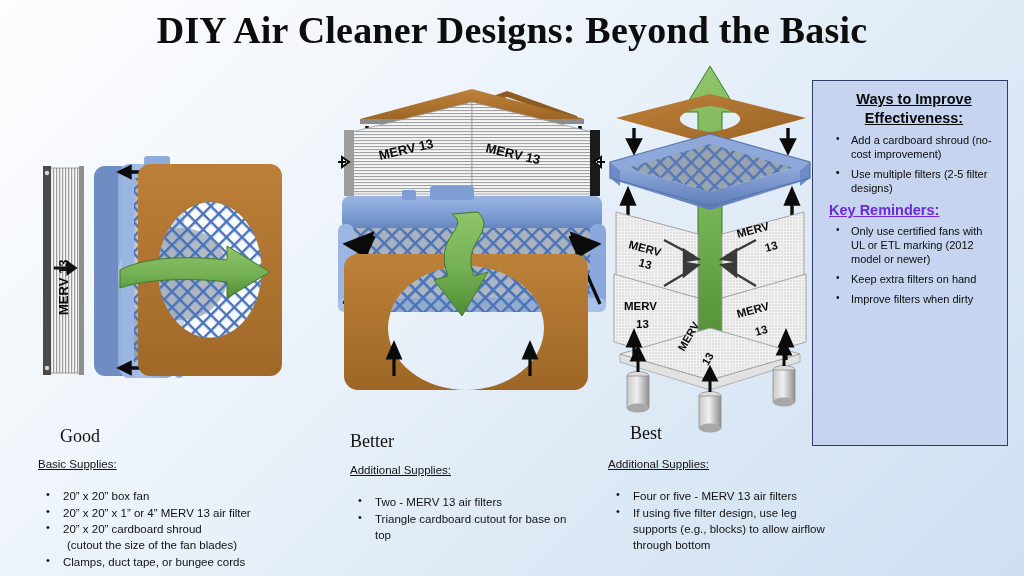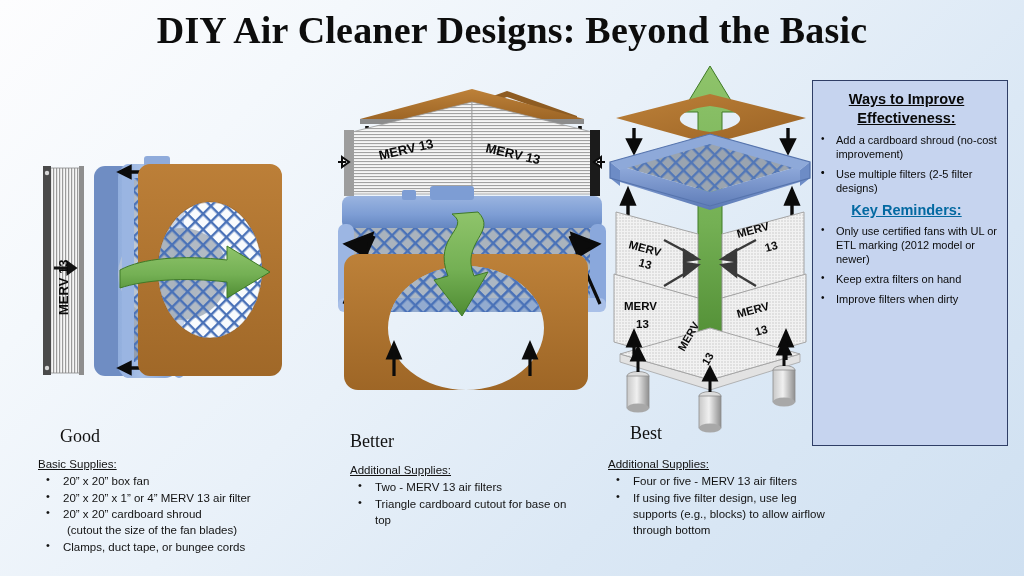--- a/index.html
+++ b/index.html
@@ -29,41 +29,41 @@
     font-weight:normal;font-size:18px;color:#111;text-align:left;
   }
   #h-good{left:60px;top:426px;width:170px;}
   #h-better{left:350px;top:431px;width:150px;}
   #h-best{left:630px;top:423px;width:150px;}
 
   
   .supply{
     position:absolute;font-size:11.5px;color:#121212;line-height:1.42;
   }
-  .supply .lead{ text-decoration:underline; display:block; margin-bottom:1px;}
+  .supply .lead{ text-decoration:underline; display:block; margin-bottom:16px;}
   .supply ul{margin:0;padding:0;list-style:none;}
   .supply li{position:relative;padding-left:25px;margin-bottom:0px;}
   .supply li .bul{position:absolute;left:8px;top:-1px;font-size:11px;}
   .supply li .sub{display:block;padding-left:4px;}
   #s-good{left:38px;top:456px;width:320px;}
   #s-better{left:350px;top:462px;width:230px;}
   #s-best{left:608px;top:456px;width:230px;}
 
   
   #tips{
     position:absolute;left:812px;top:80px;width:196px;height:366px;
     background:#c6d4ef;border:1.4px solid #2f3e66;
-    box-sizing:border-box;padding:8px 8px 4px 1px;
+    box-sizing:border-box;padding:8px 8px 4px 16px;
   }
   .tips-h{
     text-align:center;font-weight:bold;font-size:14.5px;color:#080808;
     text-decoration:underline;line-height:1.3;margin:1px 0 5px 0;
   }
   .tips-h2{
-    text-align:center;font-weight:bold;font-size:14.5px;color:#0369a1;
+    text-align:left;font-weight:bold;font-size:14.5px;color:#6d28d9;
     text-decoration:underline;line-height:1.3;margin:6px 0 4px 0;
   }
   #tips ul{margin:0;padding:0;list-style:none;}
   #tips li{position:relative;padding-left:22px;font-size:11px;color:#0b0b0b;
            line-height:1.28;margin-bottom:6px;}
   #tips li .bul{position:absolute;left:7px;top:0;font-size:10px;}
 
   
   .diagram{position:absolute;}
   svg{display:block;overflow:visible;}

